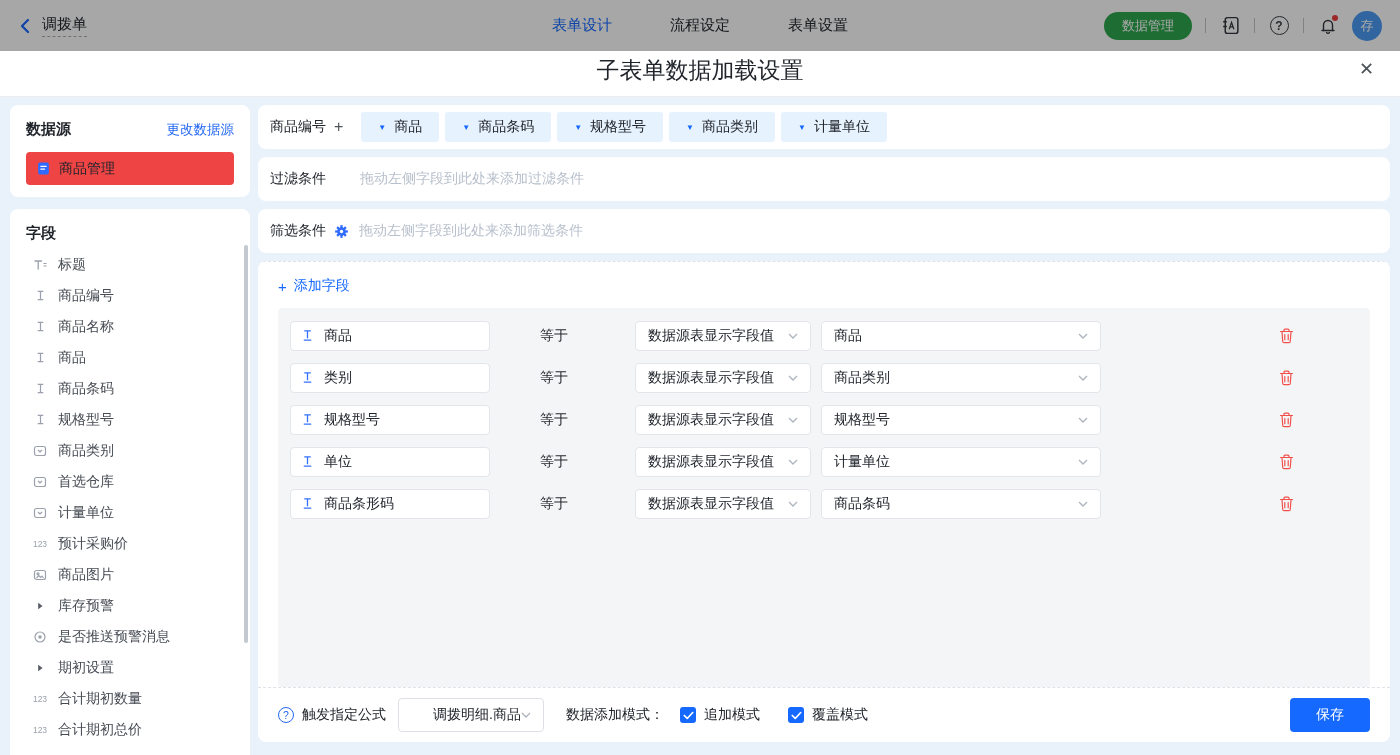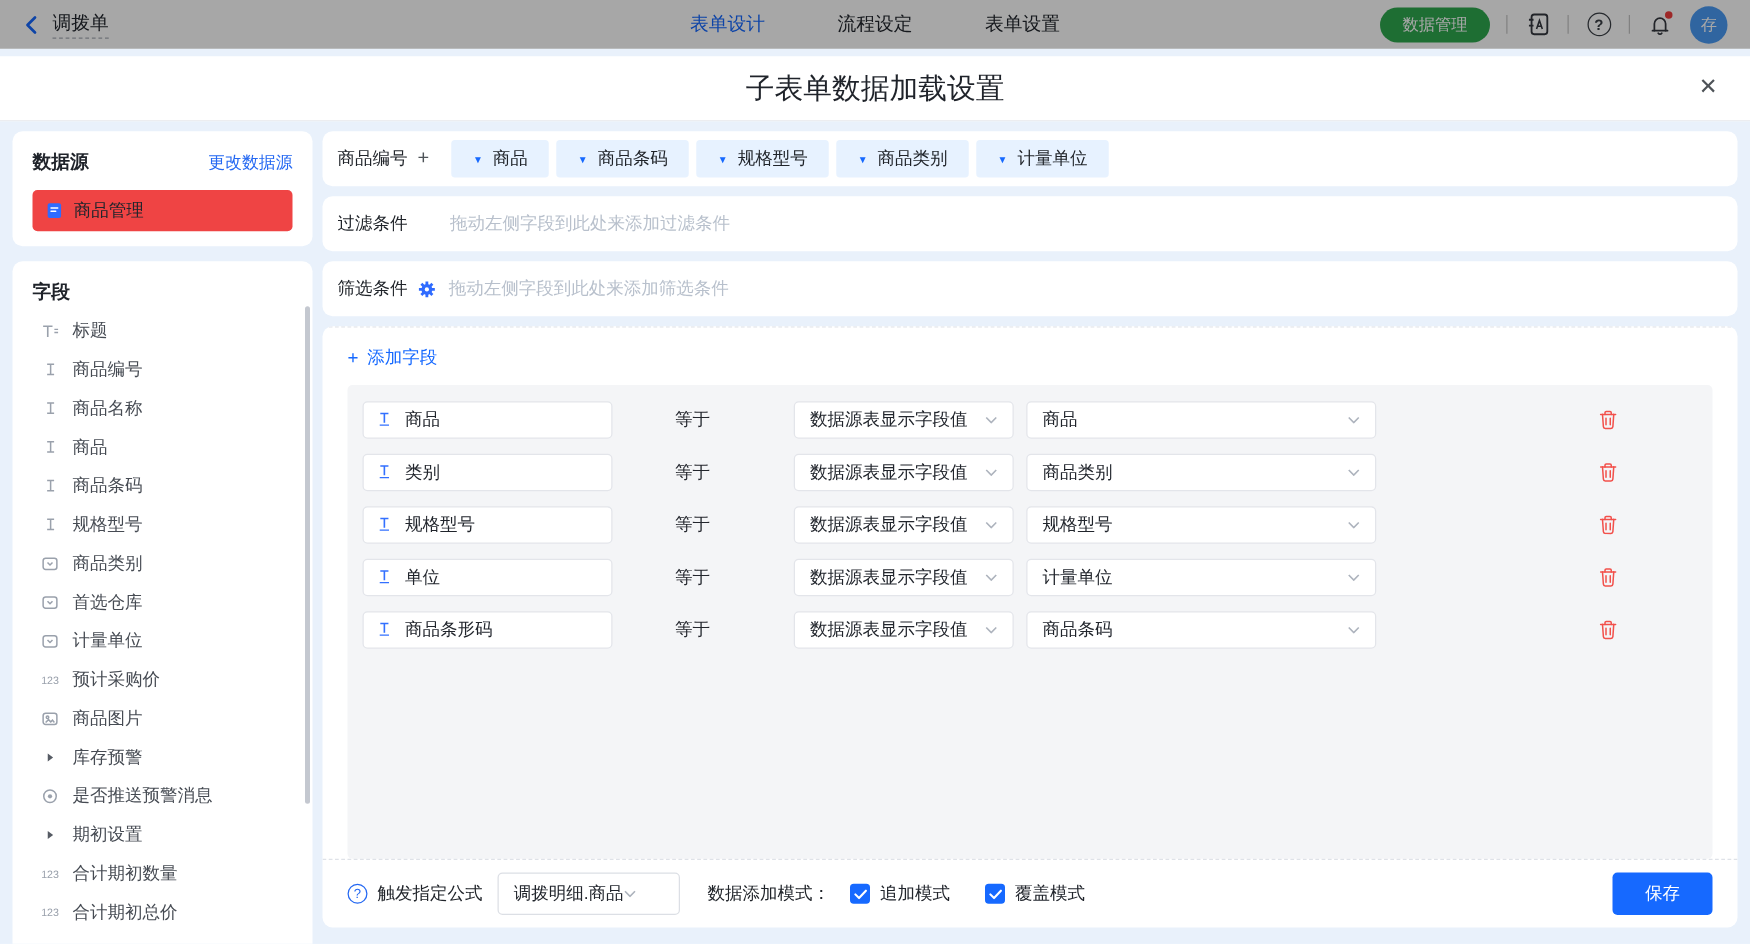--- a/index.html
+++ b/index.html
@@ -1,20 +1,20 @@
 <!DOCTYPE html>
 <html><head>
 <meta charset="utf-8">
 <style>
   * { margin:0; padding:0; box-sizing:border-box; }
   html,body { width:1400px; height:755px; }
   body { font-family:"Liberation Sans","DejaVu Sans",sans-serif; font-size:14px; color:#21252c; background:#e9f1fb; overflow:hidden; }
 
   
-  .topbar { position:relative; height:39px; background:#ffffff; display:flex; align-items:center; padding:0 18px; }
+  .topbar { position:relative; height:51px; background:#ffffff; display:flex; align-items:center; padding:0 18px; }
   .topbar .dim { position:absolute; inset:0; background:rgba(0,0,0,.345); z-index:10; pointer-events:none; }
   .tb-left { display:flex; align-items:center; gap:10px; }
   .tb-title { font-size:15px; color:#23272e; border-bottom:1px dashed #a9aeb8; padding-bottom:2px; }
   .tabs { position:absolute; left:50%; transform:translateX(-50%); display:flex; gap:58px; }
   .tab { font-size:15px; color:#23272e; cursor:pointer; }
   .tab.active { color:#1669ff; }
   .tb-right { margin-left:auto; display:flex; align-items:center; gap:13px; }
   .pill { height:28px; padding:0 18px; border-radius:14px; background:#2fa84f; color:#fff; font-size:13px; display:flex; align-items:center; border:none; cursor:pointer; }
   .sep { width:1px; height:15px; background:#c6c6c6; }
   .tb-ic { width:22px; height:22px; display:flex; align-items:center; justify-content:center; position:relative; cursor:pointer; }
@@ -69,21 +69,21 @@
   .rule-field { width:200px; height:30px; background:#fff; border:1px solid #e3e5ea; border-radius:4px; display:flex; align-items:center; gap:10px; padding:0 10px; }
   .eq { margin-left:50px; width:95px; color:#23262d; }
   .sel { height:30px; background:#fff; border:1px solid #e3e5ea; border-radius:4px; display:flex; align-items:center; justify-content:space-between; padding:0 12px; cursor:pointer; }
   .sel1 { width:176px; }
   .sel2 { width:280px; margin-left:10px; }
   .trash { margin-left:178px; display:flex; cursor:pointer; }
 
   .foot { height:54px; flex:none; display:flex; align-items:center; padding:0 20px; }
   .q-circle { width:16px; height:16px; border:1.2px solid #2468f2; border-radius:50%; color:#2468f2; font-size:10.5px; display:flex; align-items:center; justify-content:center; flex:none; cursor:pointer; }
   .foot-lbl { margin-left:8px; color:#20242a; }
-  .formula-sel { margin-left:12px; width:146px; height:34px; background:#fff; border:1px solid #dcdfe5; border-radius:4px; display:flex; align-items:center; justify-content:flex-start; padding:0 12px; cursor:pointer; }
+  .formula-sel { margin-left:12px; width:146px; height:34px; background:#fff; border:1px solid #dcdfe5; border-radius:4px; display:flex; align-items:center; justify-content:flex-end; padding:0 12px; cursor:pointer; }
   .mode-lbl { margin-left:22px; color:#20242a; }
   .cb-group { display:flex; align-items:center; gap:8px; margin-left:16px; cursor:pointer; }
   .cb-group + .cb-group { margin-left:28px; }
   .cbox { width:16px; height:16px; background:#1669ff; border-radius:3px; display:flex; align-items:center; justify-content:center; }
   .save-btn { margin-left:auto; width:80px; height:34px; background:#1669ff; color:#fff; border:none; border-radius:4px; font-size:14px; cursor:pointer; }
 </style>
 </head>
 <body>
 
 <header class="topbar">

